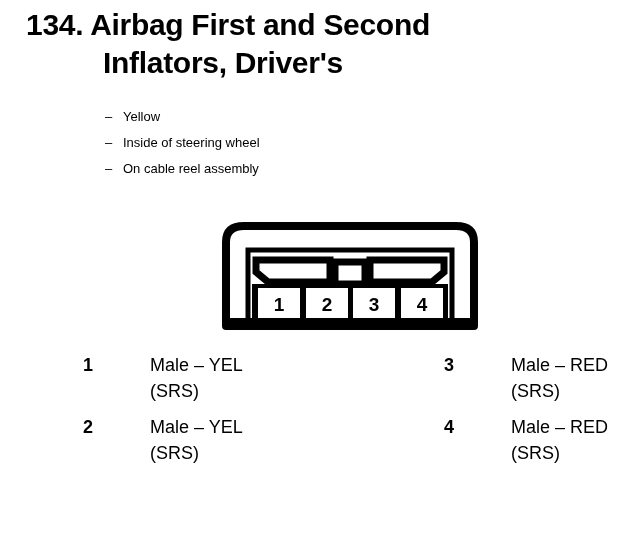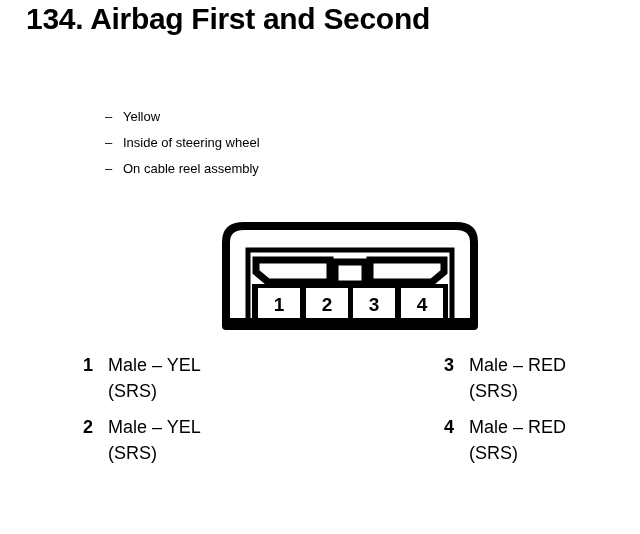--- a/index.html
+++ b/index.html
@@ -14,21 +14,21 @@
     overflow: hidden;
     font-family: "Liberation Sans", sans-serif;
     color: #000000;
     -webkit-font-smoothing: none;
   }
 
   
   #title-block {
     position: absolute;
     left: 26px;
-    top: 0;
+    top: 6px;
     width: 600px;
   }
   .title-line {
     font-size: 30px;
     font-weight: bold;
     line-height: 38px;
     letter-spacing: -0.3px;
     white-space: nowrap;
   }
   .title-line-1 { padding-left: 0; }
@@ -94,30 +94,32 @@
     left: 0;
     top: 0;
     font-size: 18px;
     font-weight: bold;
     line-height: 26px;
   }
   .legend-line {
     font-size: 18px;
     line-height: 26px;
     white-space: nowrap;
+    margin-left: 42px;
   }
 </style>
 </head>
 <body>
 
 <div id="title-block">
   <div class="title-line title-line-1">
     <span>134.</span>
     <span>Airbag First and Second</span>
   </div>
+  <div class="title-line title-line-2">Inflators, Driver's</div>
 </div>
 
 <div id="bullet-list">
   <div class="bullet-row">
     <span class="bullet-dash">–</span><span>Yellow</span>
   </div>
   <div class="bullet-row">
     <span class="bullet-dash">–</span><span>Inside of steering wheel</span>
   </div>
   <div class="bullet-row">

